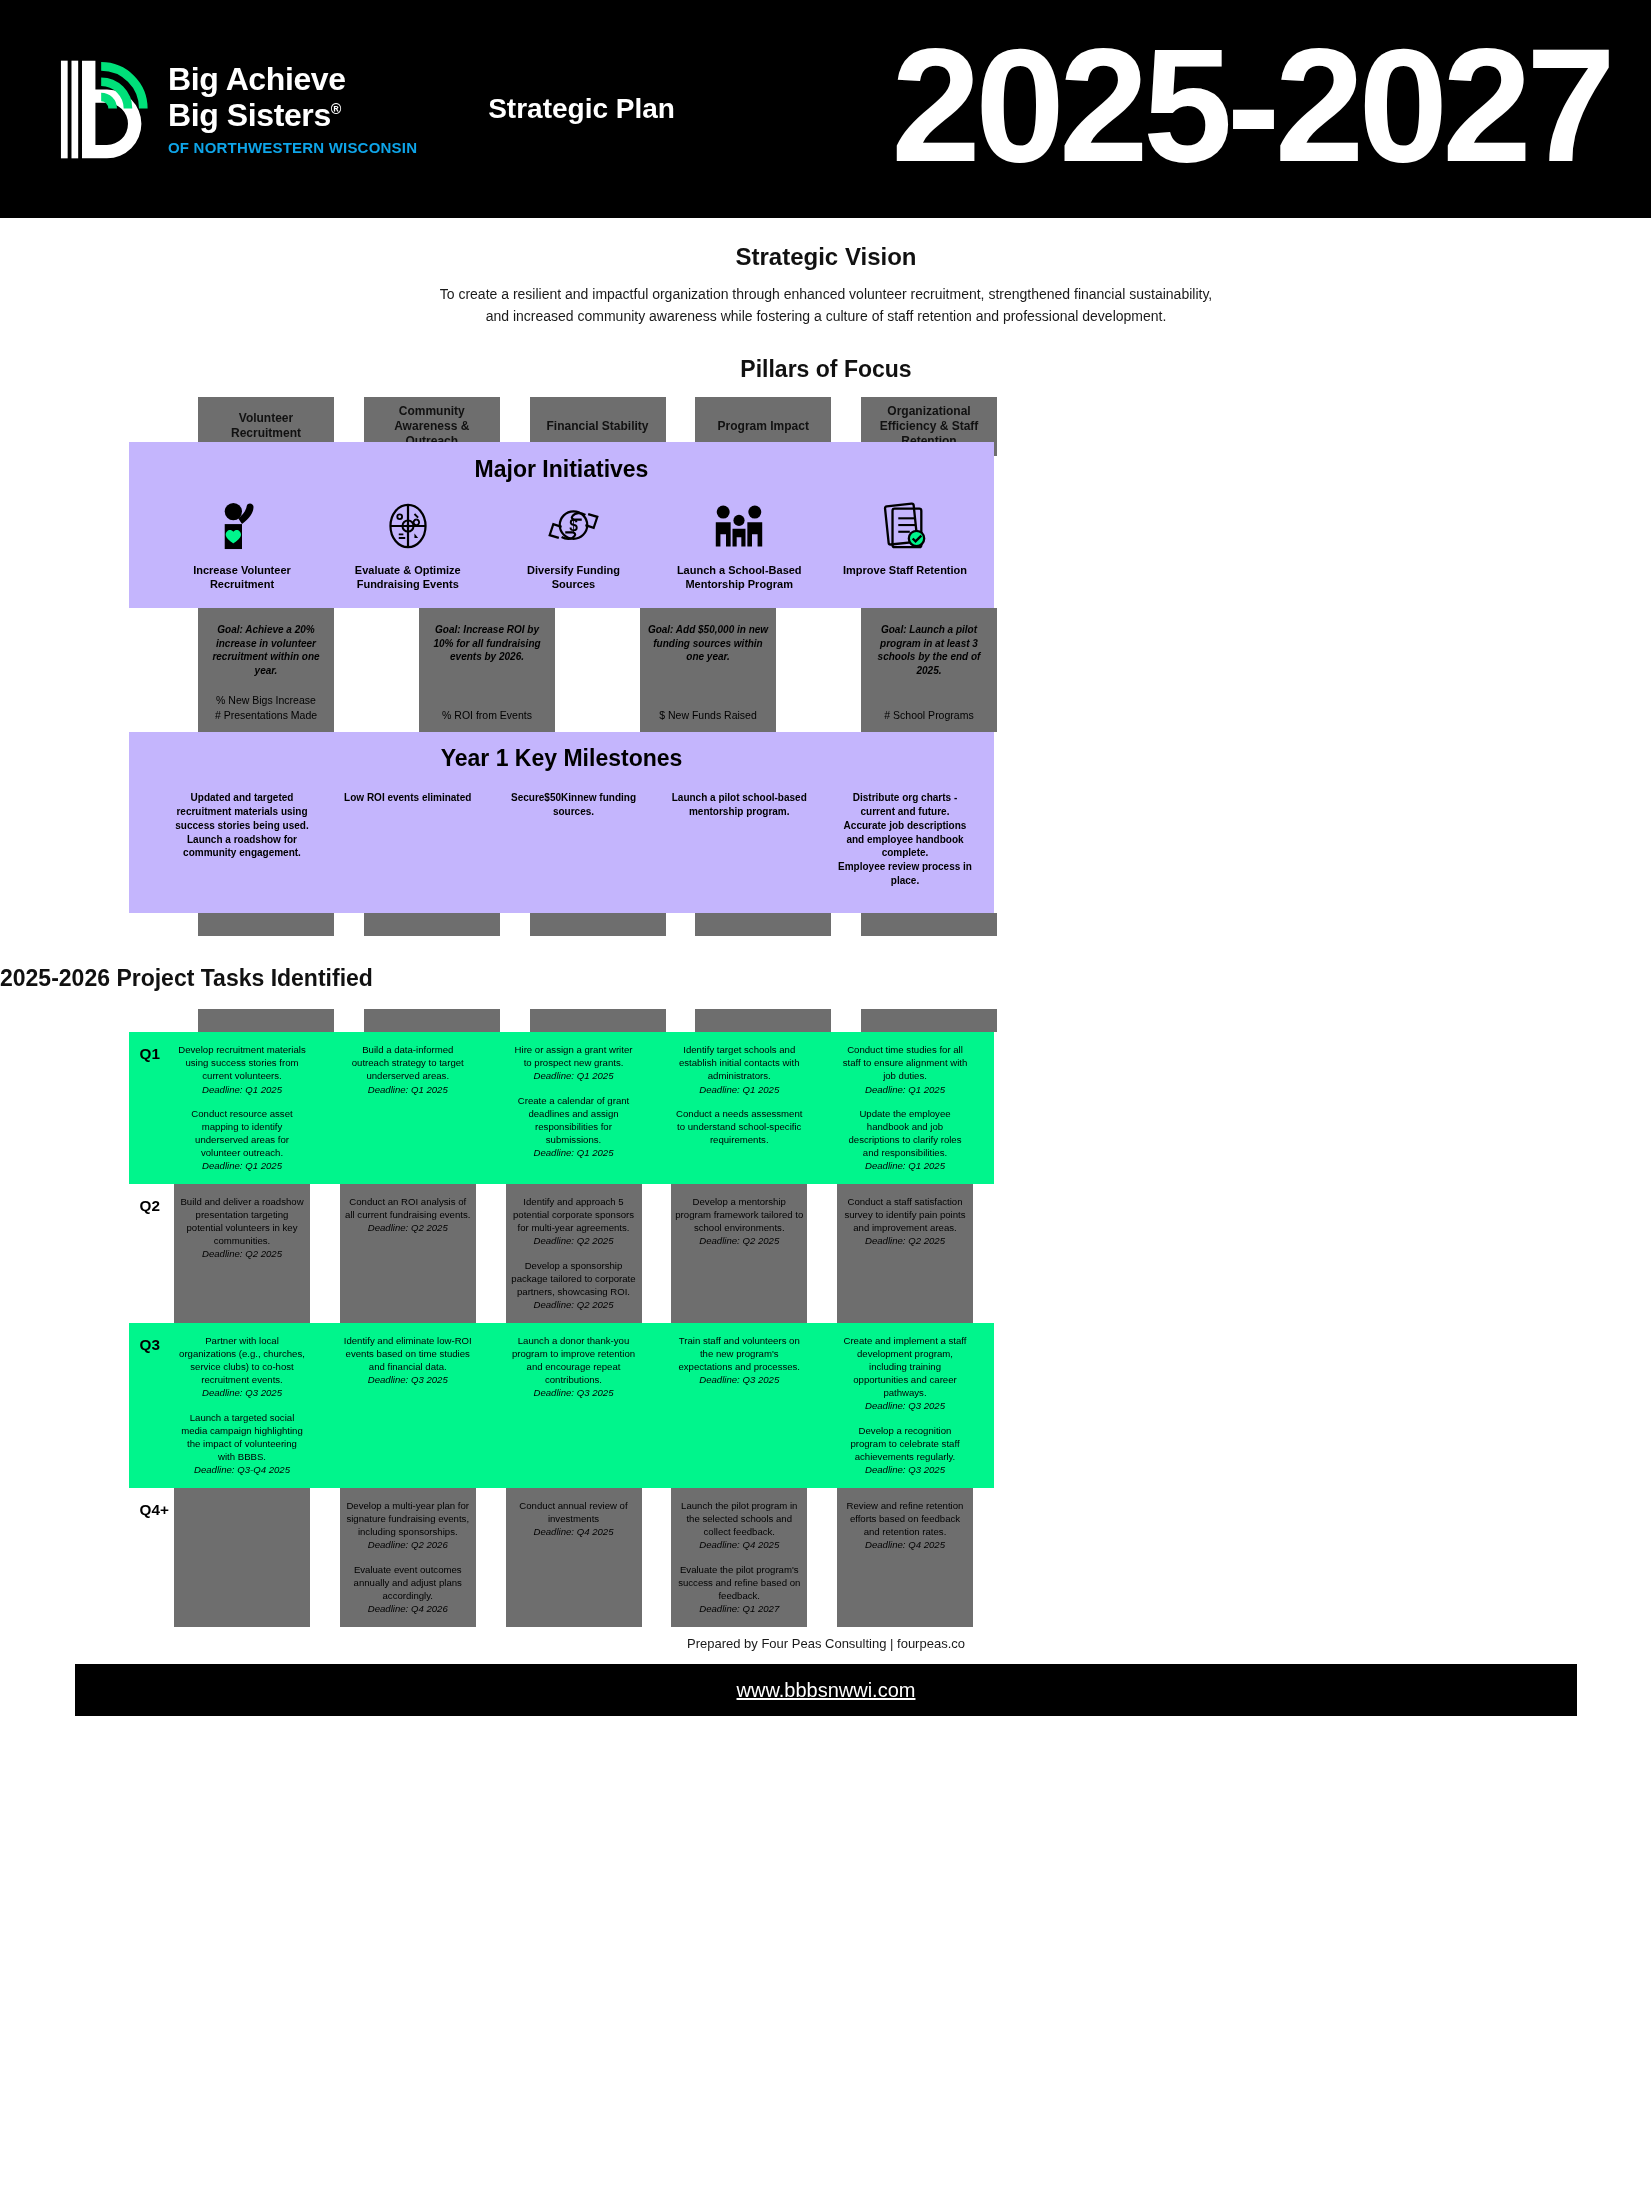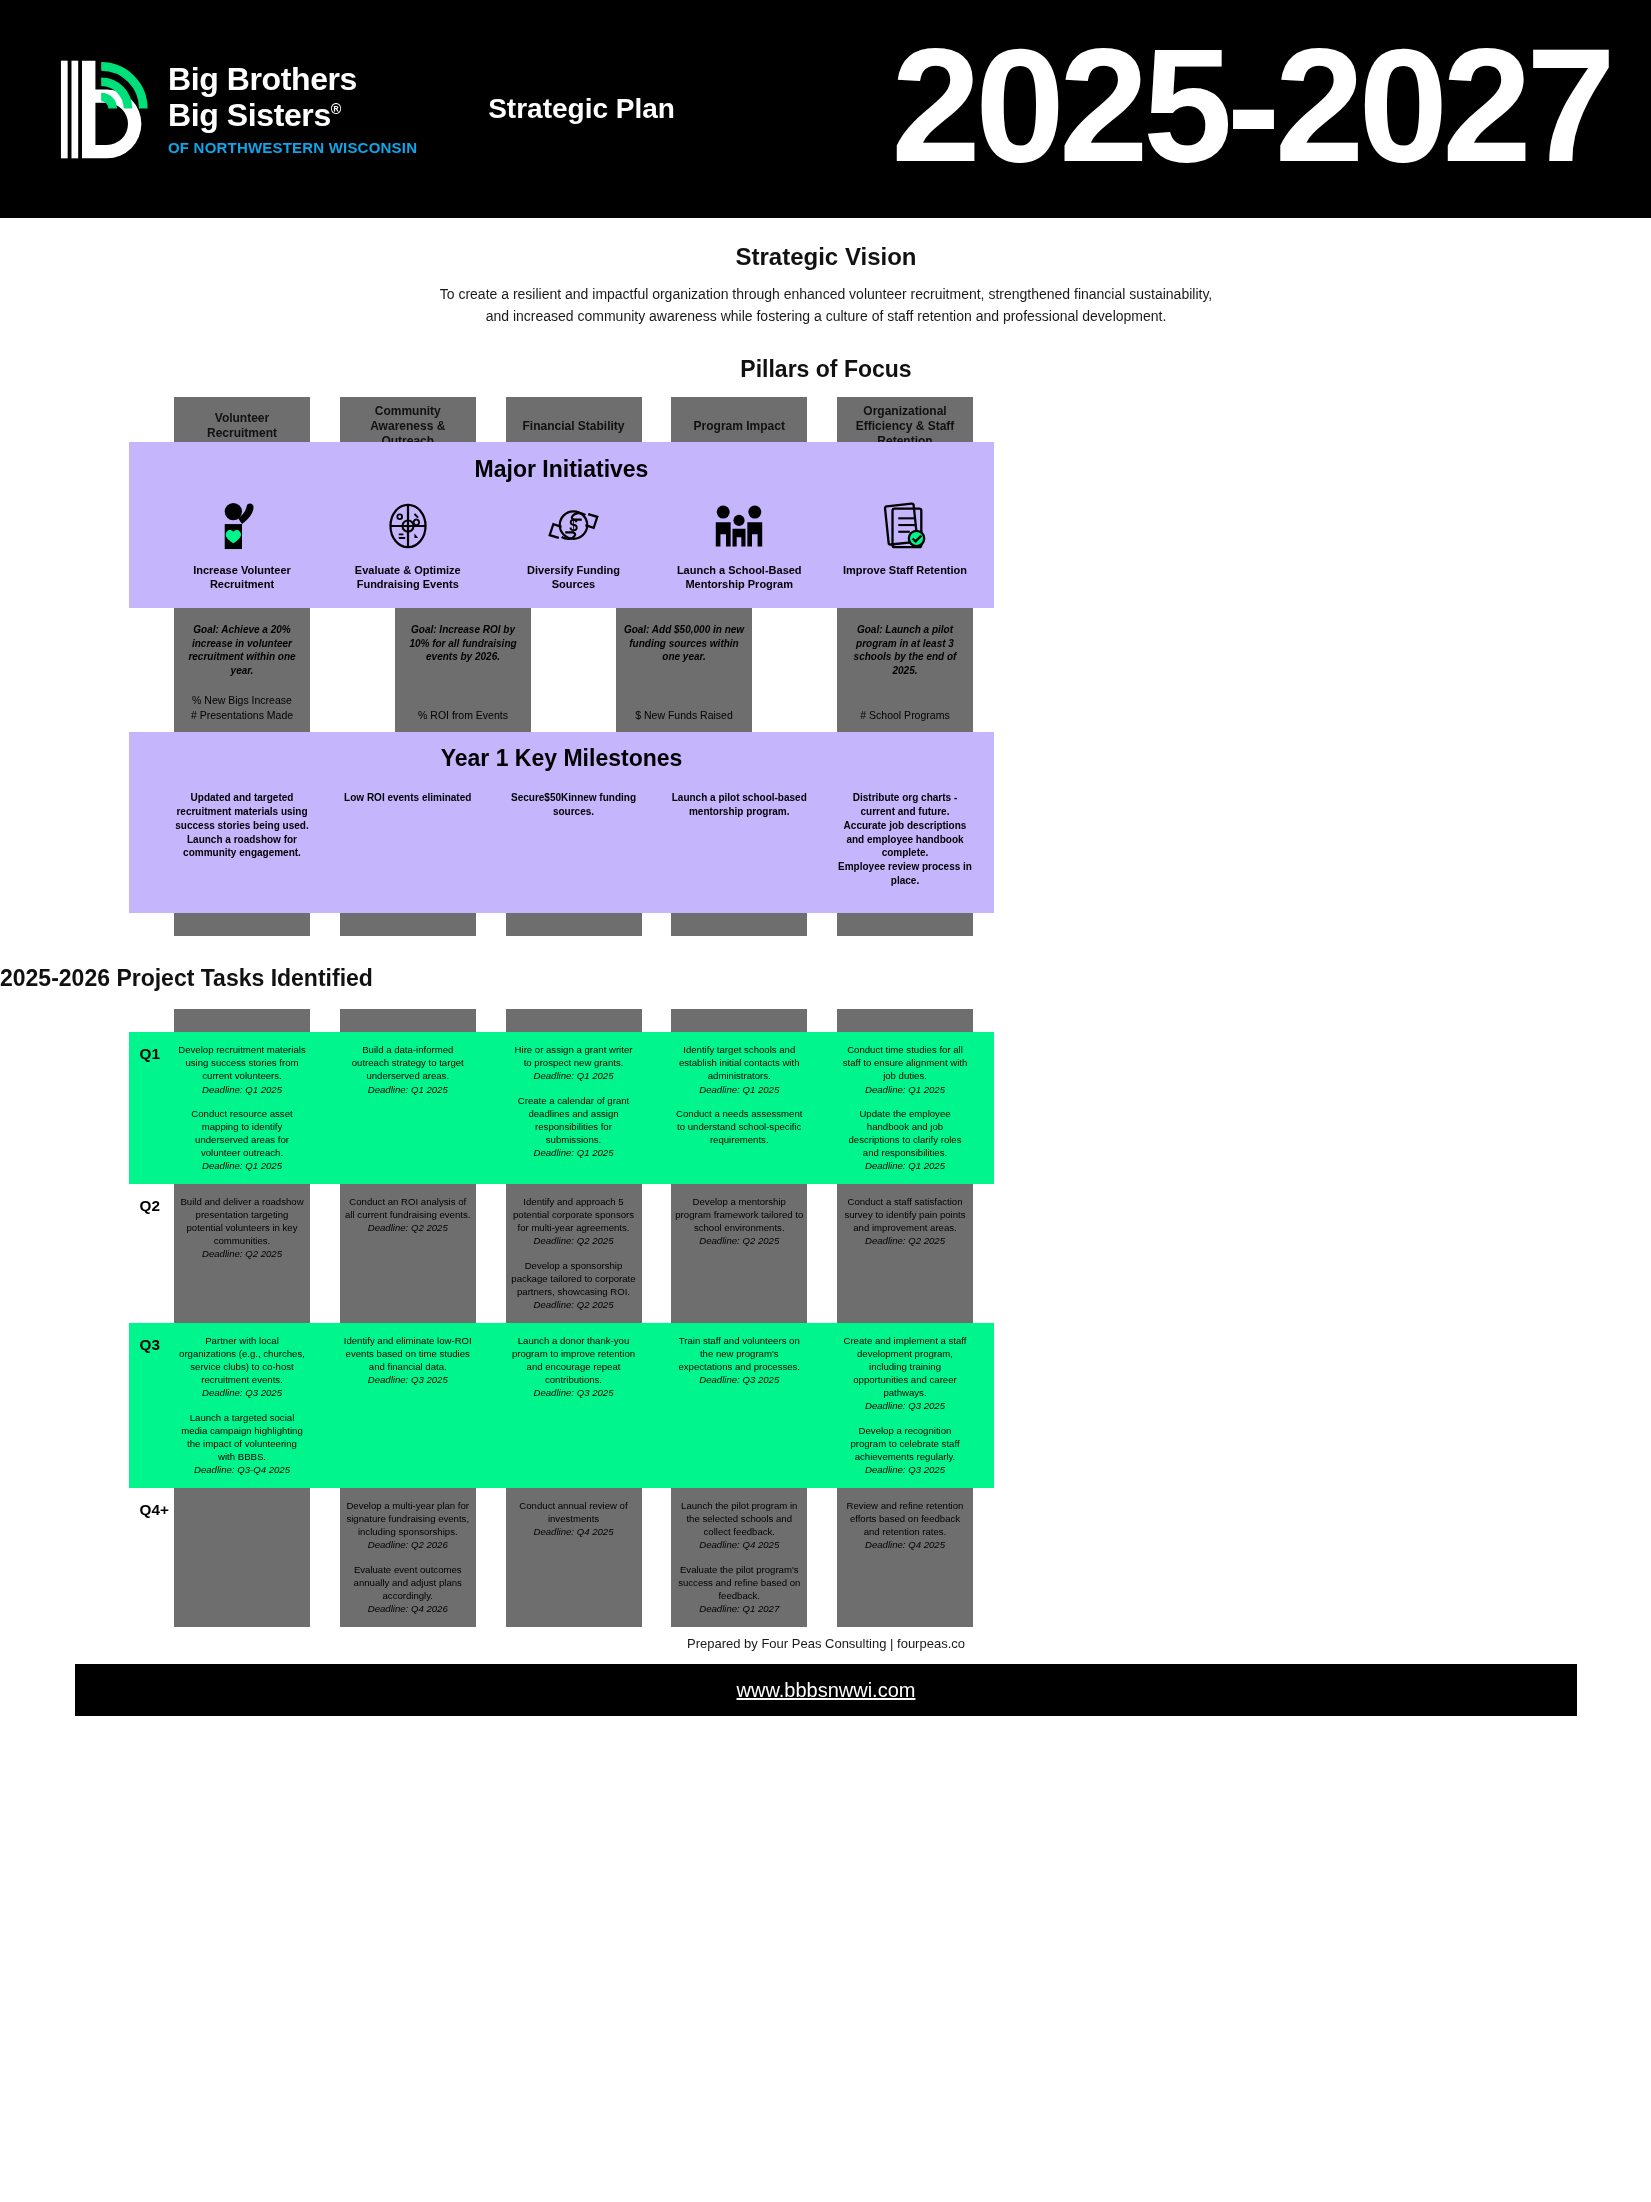--- a/index.html
+++ b/index.html
@@ -85,21 +85,21 @@
   }
   .pillars-title {
     text-align: center;
     font-size: 23px;
     font-weight: bold;
     margin-top: 29px;
   }
 
   
   
-  .grid-area { position: relative; width: 1652px; }
+  .grid-area { position: relative; width: 1652px; padding-left: 24px; }
 
   .cols {
     display: flex;
     justify-content: space-between;
     width: 799px;
     margin-left: 174px;
   }
   .col { width: 136px; flex-shrink: 0; }
 
   
@@ -287,21 +287,21 @@
         <rect x="13" y="8" width="7" height="102" fill="#ffffff"></rect>
 
         <path d="M24 8 L24 110 L50 110 A36 36 0 0 0 50 38 L38 38 L38 52 L50 52 A22 22 0 0 1 50 96 L38 96 L38 8 Z" fill="#ffffff"></path>
 
         <path d="M44 14 A44 44 0 0 1 88 58" fill="none" stroke="#00e07a" stroke-width="9"></path>
         <path d="M44 30 A28 28 0 0 1 72 58" fill="none" stroke="#00e07a" stroke-width="9"></path>
         <path d="M44 46 A12 12 0 0 1 56 58" fill="none" stroke="#00e07a" stroke-width="9"></path>
       </svg>
     </span>
     <span class="logo-text">
-      <span class="logo-line1">Big Brothers</span>
+      <span class="logo-line1">Big Achieve</span>
       <span class="logo-line2"><span>Big Sisters</span><span class="logo-reg">®</span></span>
       <span class="logo-sub">OF NORTHWESTERN WISCONSIN</span>
     </span>
   </div>
   <div class="strategic-plan-label">Strategic Plan</div>
   <div class="year-range">2025-2027</div>
 </div>
 
 <div class="vision-title">Strategic Vision</div>
 <div class="vision-body">

